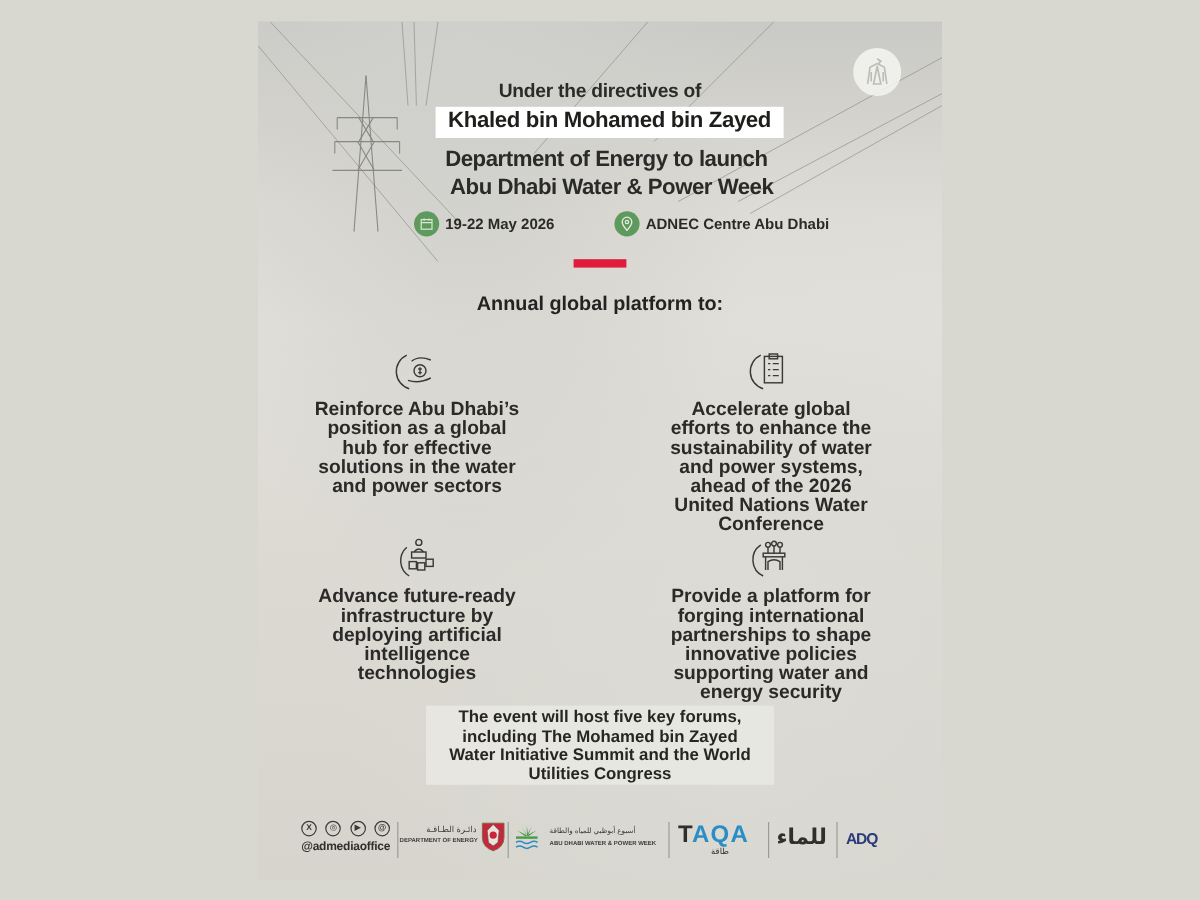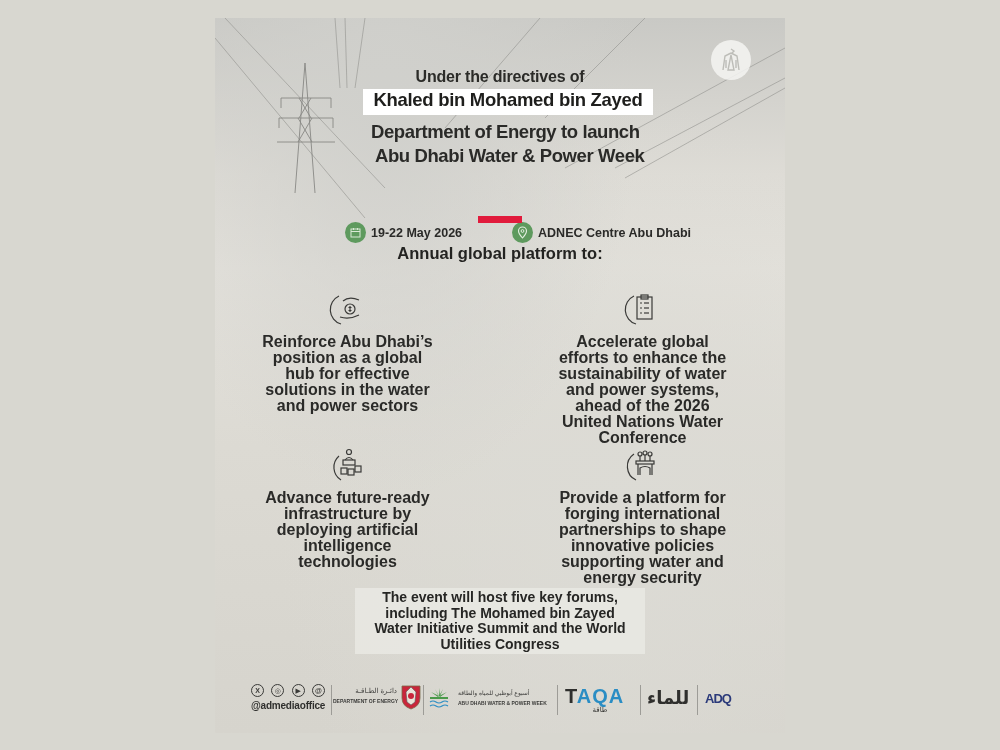--- a/index.html
+++ b/index.html
@@ -30,21 +30,21 @@
     position: absolute; left: 148px; top: 71px; width: 290px; height: 26px; background: #ffffff;
     display: flex; align-items: flex-start; justify-content: center;
   }
   .name-box span { font-weight: bold; font-size: 18.5px; color: #1e1e1c; letter-spacing: -0.3px; }
   .headline {
     position: absolute; left: 140px; width: 300px; top: 102px; font-weight: bold; font-size: 18.5px;
     line-height: 24px; color: #2a2a28; letter-spacing: -0.4px; margin-left: 16px;
   }
   .headline .l2 { display: block; padding-left: 4px; }
 
-  .meta-row { position: absolute; top: 158px; left: 130px; display: flex; align-items: center; gap: 0; margin-top: 46px; }
+  .meta-row { position: absolute; top: 158px; left: 130px; display: flex; align-items: center; gap: 0; }
   .meta-item { display: flex; align-items: center; gap: 5px; font-weight: bold; font-size: 12.5px; color: #2a2a28; }
   .meta-item.loc { margin-left: 50px; }
   .meta-icon {
     width: 21px; height: 21px; border-radius: 50%; background: #5e9a5e;
     display: flex; align-items: center; justify-content: center;
   }
 
   .red-bar { position: absolute; left: 263px; top: 198px; width: 44px; height: 7px; background: #e11b3c; }
 
   .section-title {

